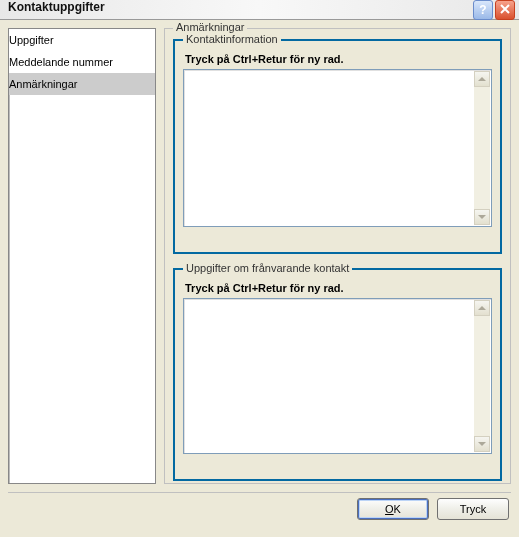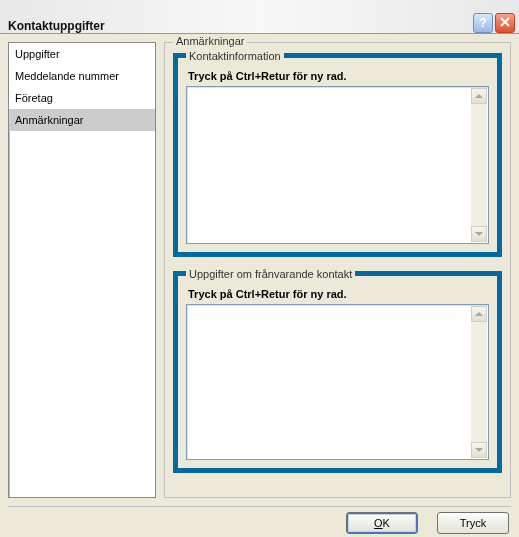--- a/index.html
+++ b/index.html
@@ -7,25 +7,25 @@
     margin: 0;
     padding: 0;
     font-family: Tahoma, Arial, sans-serif;
     font-size: 11px;
     background: #ece9d8;
     width: 519px;
     height: 537px;
     overflow: hidden;
   }
   .titlebar {
-    height: 34px;
+    height: 20px;
     background: linear-gradient(to right, #e8e8e8, #f8f8f8, #e8e8e8);
     border-bottom: 1px solid #999;
     display: flex;
-    align-items: flex-end;
+    align-items: flex-start;
     padding: 0 4px;
   }
   .titlebar-text {
     font-weight: bold;
     font-size: 12px;
     flex: 1;
     padding-left: 4px;
     color: #111;
   }
   .titlebar-buttons { display: flex; gap: 2px; }
@@ -50,21 +50,21 @@
     gap: 8px;
     height: 472px;
   }
   .sidebar {
     width: 148px;
     background: #fff;
     border: 1px solid #888;
     box-shadow: inset 1px 1px 0 #bbb;
   }
   .sidebar-item {
-    padding: 5px 6px;
+    padding: 5px 0;
     color: #000;
     cursor: default;
     background: #fff;
   }
   .sidebar-item.selected {
     background: #cccccc;
   }
   .main {
     flex: 1;
     position: relative;
@@ -112,31 +112,31 @@
   .scroll-btn.up { top: 0; }
   .scroll-btn.down { bottom: 0; }
   .arrow-up, .arrow-down {
     width: 0; height: 0;
     border-left: 4px solid transparent;
     border-right: 4px solid transparent;
   }
   .arrow-up { border-bottom: 4px solid #aca899; }
   .arrow-down { border-top: 4px solid #aca899; }
   .inner-group {
-    border: 5px solid #0369a1;
-    position: relative;
-    padding: 10px 8px 8px 8px;
+    border: 2px solid #0369a1;
+    position: relative;
+    padding: 10px 8px 25px 8px;
     margin-bottom: 14px;
   }
   .footer {
     height: 33px;
     display: flex;
     justify-content: flex-end;
     align-items: center;
-    gap: 19px;
+    gap: 8px;
     padding: 0 10px 6px 0;
   }
   .btn {
     min-width: 72px;
     height: 22px;
     background: linear-gradient(to bottom, #fefefe, #f0f0ea 45%, #e5e3d6);
     border: 1px solid #707070;
     border-radius: 3px;
     font-family: Tahoma, Arial, sans-serif;
     font-size: 11px;
@@ -173,23 +173,20 @@
 </div>
 
 <div class="dialog-body">
   <div class="sidebar">
     <div class="sidebar-item">
       <span>Uppgifter</span>
     </div>
     <div class="sidebar-item">
       <span>Meddelande nummer</span>
     </div>
-    <div class="sidebar-item">
-      <span>Företag</span>
-    </div>
     <div class="sidebar-item selected">
       <span>Anmärkningar</span>
     </div>
   </div>
 
   <div class="main">
     <div class="groupbox outer">
       <div class="legend">Anmärkningar</div>
 
       <div class="inner-group">

